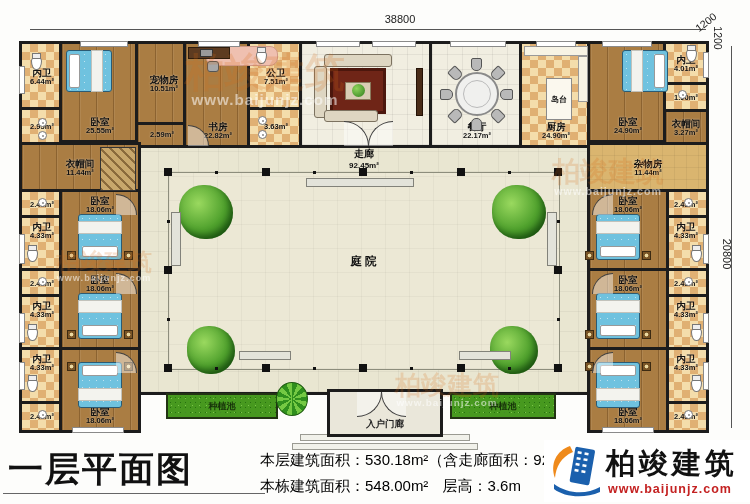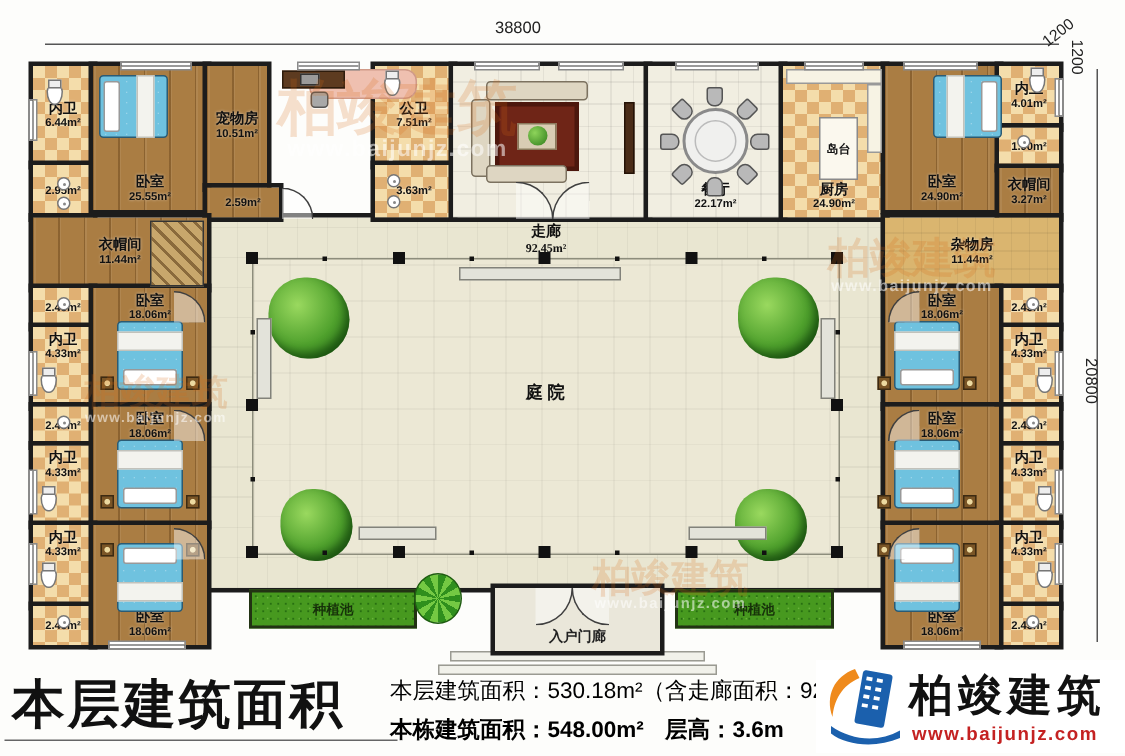--- a/index.html
+++ b/index.html
@@ -68,36 +68,36 @@
   .wm{position:absolute;z-index:6;pointer-events:none;line-height:1;font-weight:800;color:rgba(214,106,20,.20);text-align:center;}
   .wm .wurl{display:block;font-size:38%;letter-spacing:1px;color:rgba(255,255,255,.55);font-weight:bold;}
   
   .tb-title{position:absolute;left:8px;top:446px;z-index:7;display:flex;align-items:baseline;font-weight:600;}
   .tb-title .tt{font-size:35px;letter-spacing:2px;}
   .tb-title .ts{font-size:30px;margin-left:14px;}
   .tb-underline{position:absolute;left:3px;top:493px;width:262px;border-top:1.5px solid #666;z-index:7;}
   .stat{position:absolute;z-index:5;font-size:15px;color:#000;white-space:nowrap;}
   .stat1{left:374px;top:418px;font-size:16px;background:#fff;padding:1px 6px;z-index:4;}
   .stat2{left:260px;top:451px;}
-  .stat3{left:260px;top:477px;font-weight:bold;}
+  .stat3{left:260px;top:477px;}
   .logo{position:absolute;left:544px;top:440px;width:206px;height:62px;background:#fff;z-index:7;}
   .logo .lname{position:absolute;left:62px;top:4px;font-size:29px;font-weight:800;letter-spacing:4px;color:#111;}
   .logo .lsite{position:absolute;left:64px;top:42px;font-size:12.5px;font-weight:bold;color:#c42222;letter-spacing:1px;}
 </style>
 </head>
 <body>
 
 <div id="canvas">
 
   <div class="corridor"></div>
   <div class="courtyard"></div>
 
   <div class="zlabel" style="left:314px;top:147px;width:100px;">
     <div style="font-size:10px;">走廊</div>
-    <div style="font-size:8px;font-family:Liberation Serif, serif;">92.45m²</div>
+    <div style="font-size:8px;">92.45m²</div>
   </div>
   <div class="zlabel" style="left:329px;top:254px;width:72px;font-size:11.5px;letter-spacing:3px;">庭院</div>
   <div class="porch">
       <span>入户门廊</span>
     </div>
   <div class="planter" style="left:166px;width:112px;">
       <span>种植池</span>
     </div>
   <div class="planter" style="left:450px;width:106px;">
       <span>种植池</span>
@@ -130,33 +130,33 @@
     </div>
 
   <div class="furn" style="left:206px;top:46px;width:72px;height:20px;background:#efc0b0;border:1px solid #d09a88;border-radius:8px;"></div>
   <div class="furn" style="left:188px;top:47px;width:42px;height:12px;background:#5d3b20;border:1px solid #2e1c0c;"></div>
   <div class="furn" style="left:200px;top:49px;width:13px;height:8px;background:#9a9a9a;border:1px solid #333;"></div>
   <div class="furn" style="left:207px;top:61px;width:12px;height:11px;background:#a8a8a8;border:1px solid #555;border-radius:3px;"></div>
 
   <div class="furn hatch" style="left:100px;top:147px;width:36px;height:44px;"></div>
 
   <div class="dim dim-h" style="left:30px;top:29px;width:676px;height:0;"></div>
-  <div class="dim" style="left:330px;top:13px;width:140px;text-align:left;">38800</div>
+  <div class="dim" style="left:330px;top:13px;width:140px;text-align:center;">38800</div>
   <div class="dim dim-v" style="left:731px;top:46px;width:0;height:382px;"></div>
   <div class="dim" style="left:712px;top:248px;transform:rotate(90deg);">20800</div>
   <div class="dim" style="left:694px;top:16px;font-size:10.5px;transform:rotate(-38deg);">1200</div>
   <div class="dim" style="left:706px;top:32px;font-size:10.5px;transform:rotate(90deg);">1200</div>
 
   <div class="wm" style="left:185px;top:52px;font-size:40px;"><span>柏竣建筑</span><span class="wurl">www.baijunjz.com</span></div>
   <div class="wm" style="left:552px;top:158px;font-size:28px;"><span>柏竣建筑</span><span class="wurl">www.baijunjz.com</span></div>
   <div class="wm" style="left:56px;top:250px;font-size:24px;"><span>柏竣建筑</span><span class="wurl">www.baijunjz.com</span></div>
   <div class="wm" style="left:395px;top:372px;font-size:26px;"><span>柏竣建筑</span><span class="wurl">www.baijunjz.com</span></div>
 
   <div class="tb-title">
-    <span class="tt">本层建筑面积</span>
+    <span class="tt">一层平面图</span>
   </div>
   <div class="tb-underline"></div>
   <div class="stat stat2">本层建筑面积：530.18m²（含走廊面积：92.45m²）</div>
   <div class="stat stat3">
     <span>本栋建筑面积：548.00m²</span>
     <span style="margin-left:10px;">层高：3.6m</span>
   </div>
   <div class="logo">
     <svg width="58" height="56" viewBox="0 0 58 56" style="position:absolute;left:2px;top:2px;">
       <path d="M24 4 C10 9 4 22 9 36 C10 25 15 15 27 10 Z" fill="#ef8a1c"></path>
@@ -182,26 +182,30 @@
       <div class="rname">内卫</div>
       <div class="rarea">6.44m²</div>
     </div>
     <div class="room f-checker" style="left: 22px; top: 110px; width: 40px; height: 35px;">
       <div class="rarea">2.95m²</div>
     </div>
     <div class="room f-wood lp-s" style="left: 62px; top: 44px; width: 76px; height: 96px;">
       <div class="rname">卧室</div>
       <div class="rarea">25.55m²</div>
     </div>
-    <div class="room f-wood" style="left: 138px; top: 44px; width: 40px; height: 81px;">
+    <div class="room f-wood" style="left: 138px; top: 44px; width: 52px; height: 81px;">
       <div class="rname">宠物房</div>
       <div class="rarea">10.51m²</div>
     </div>
     <div class="room f-wood" style="left: 138px; top: 125px; width: 48px; height: 20px;">
       <div class="rarea">2.59m²</div>
+    </div>
+    <div class="room f-wood lp-s" style="left: 186px; top: 44px; width: 64px; height: 101px;">
+      <div class="rname">书房</div>
+      <div class="rarea">22.82m²</div>
     </div>
     <div class="room f-checker" style="left: 250px; top: 44px; width: 52px; height: 66px;">
       <div class="rname">公卫</div>
       <div class="rarea">7.51m²</div>
     </div>
     <div class="room f-checker" style="left: 250px; top: 110px; width: 52px; height: 35px;">
       <div class="rarea">3.63m²</div>
     </div>
     <div class="room f-tile" style="left: 302px; top: 44px; width: 130px; height: 101px;">
       <div class="rname">客厅</div>

